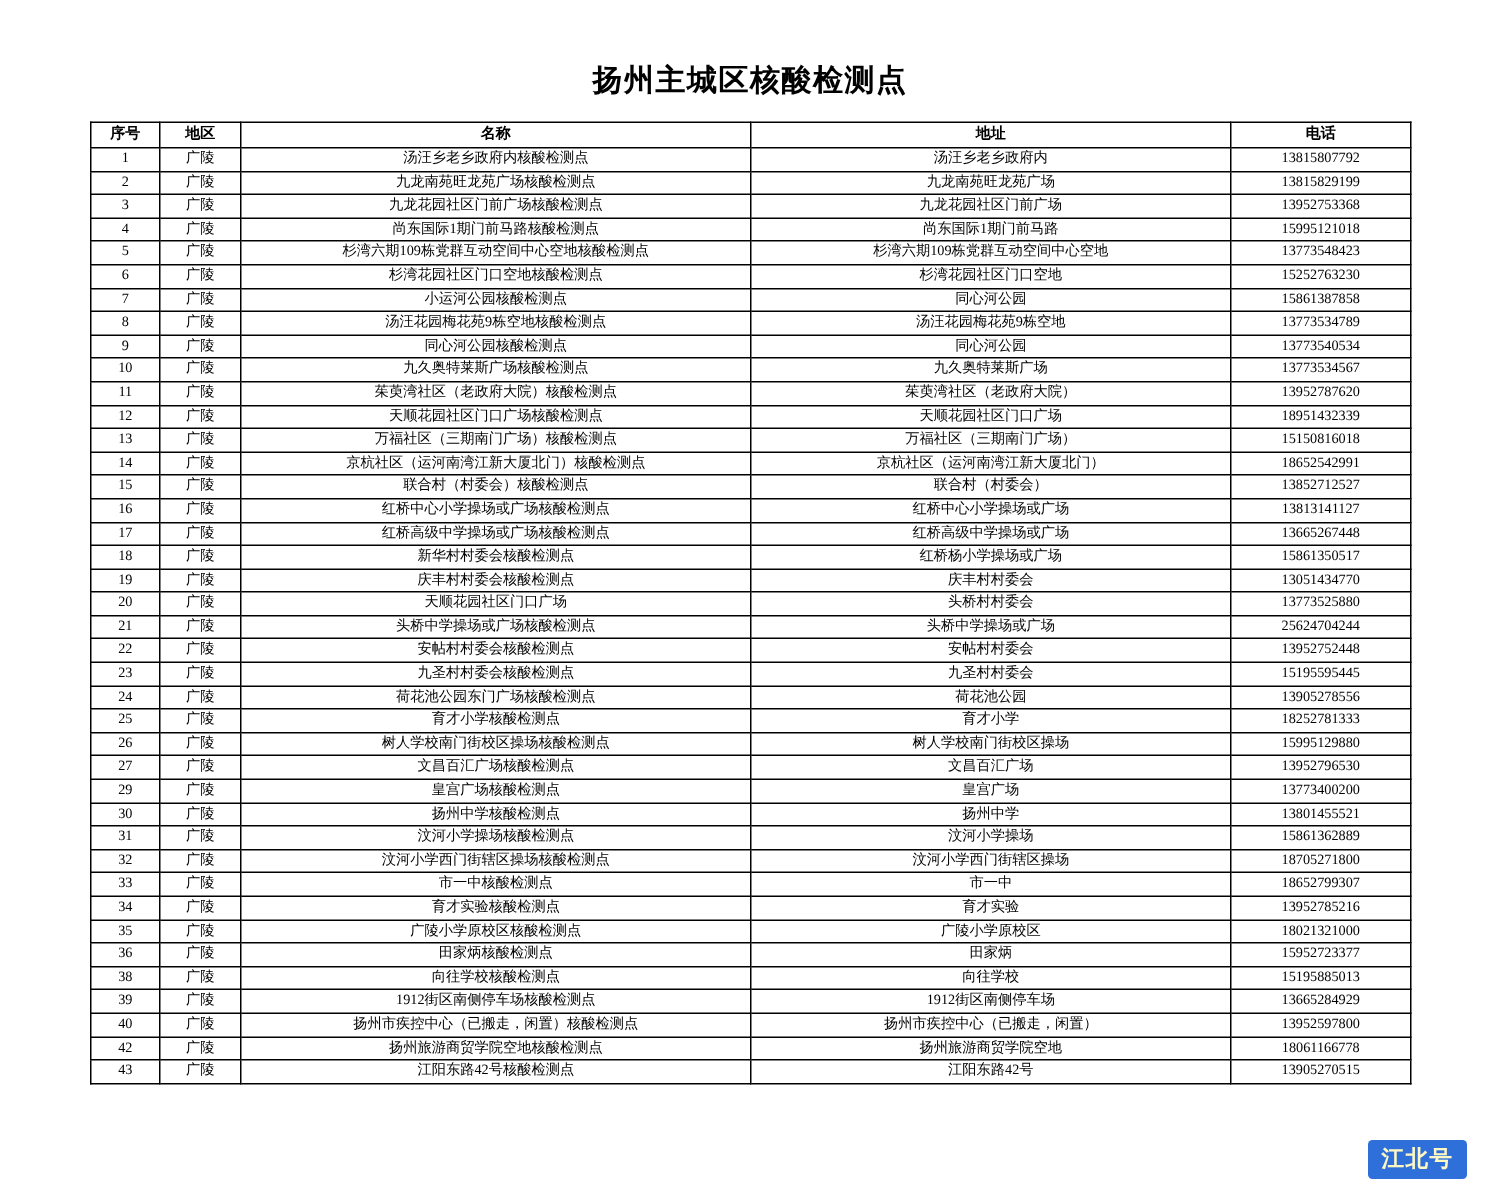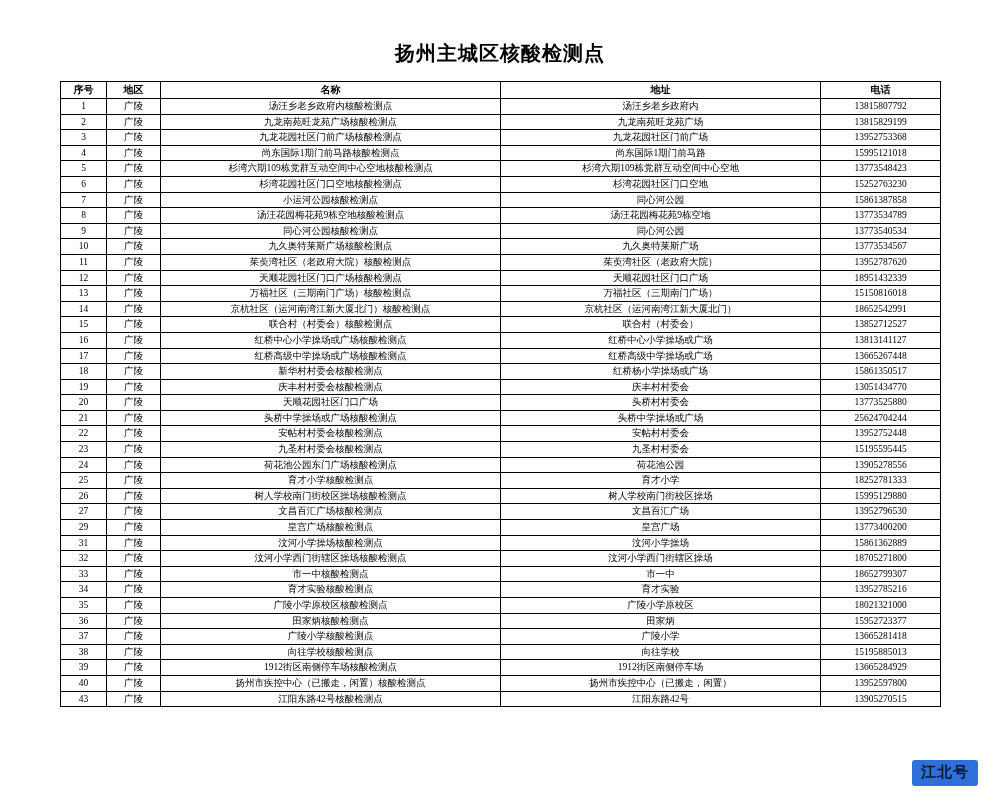--- a/index.html
+++ b/index.html
@@ -56,21 +56,21 @@
   .col-area  { width: 54px; }
   .col-name  { width: 340px; }
   .col-addr  { width: 320px; }
   .col-phone { width: 120px; }
 
   .watermark {
     position: absolute;
     right: 22px;
     bottom: 14px;
     background: #2e6fd9;
-    color: #0f172a;
+    color: #fef9c3;
     font-size: 15px;
     font-weight: bold;
     padding: 3px 9px 4px 9px;
     border-radius: 3px;
     letter-spacing: 1px;
     font-family: "Liberation Sans", sans-serif;
   }
 </style>
 </head>
 <body>
@@ -286,20 +286,27 @@
           <td>13952796530</td>
         </tr>
         <tr>
           <td>29</td>
           <td>广陵</td>
           <td>皇宫广场核酸检测点</td>
           <td>皇宫广场</td>
           <td>13773400200</td>
         </tr>
         <tr>
+          <td>30</td>
+          <td>广陵</td>
+          <td>扬州中学核酸检测点</td>
+          <td>扬州中学</td>
+          <td>13801455521</td>
+        </tr>
+        <tr>
           <td>31</td>
           <td>广陵</td>
           <td>汶河小学操场核酸检测点</td>
           <td>汶河小学操场</td>
           <td>15861362889</td>
         </tr>
         <tr>
           <td>32</td>
           <td>广陵</td>
           <td>汶河小学西门街辖区操场核酸检测点</td>
@@ -328,27 +335,20 @@
           <td>18021321000</td>
         </tr>
         <tr>
           <td>36</td>
           <td>广陵</td>
           <td>田家炳核酸检测点</td>
           <td>田家炳</td>
           <td>15952723377</td>
         </tr>
         <tr>
-          <td>37</td>
-          <td>广陵</td>
-          <td>广陵小学核酸检测点</td>
-          <td>广陵小学</td>
-          <td>13665281418</td>
-        </tr>
-        <tr>
           <td>38</td>
           <td>广陵</td>
           <td>向往学校核酸检测点</td>
           <td>向往学校</td>
           <td>15195885013</td>
         </tr>
         <tr>
           <td>39</td>
           <td>广陵</td>
           <td>1912街区南侧停车场核酸检测点</td>
@@ -356,20 +356,27 @@
           <td>13665284929</td>
         </tr>
         <tr>
           <td>40</td>
           <td>广陵</td>
           <td>扬州市疾控中心（已搬走，闲置）核酸检测点</td>
           <td>扬州市疾控中心（已搬走，闲置）</td>
           <td>13952597800</td>
         </tr>
         <tr>
+          <td>42</td>
+          <td>广陵</td>
+          <td>扬州旅游商贸学院空地核酸检测点</td>
+          <td>扬州旅游商贸学院空地</td>
+          <td>18061166778</td>
+        </tr>
+        <tr>
           <td>43</td>
           <td>广陵</td>
           <td>江阳东路42号核酸检测点</td>
           <td>江阳东路42号</td>
           <td>13905270515</td>
         </tr>
       </tbody>
   </table>
 </div>
 

